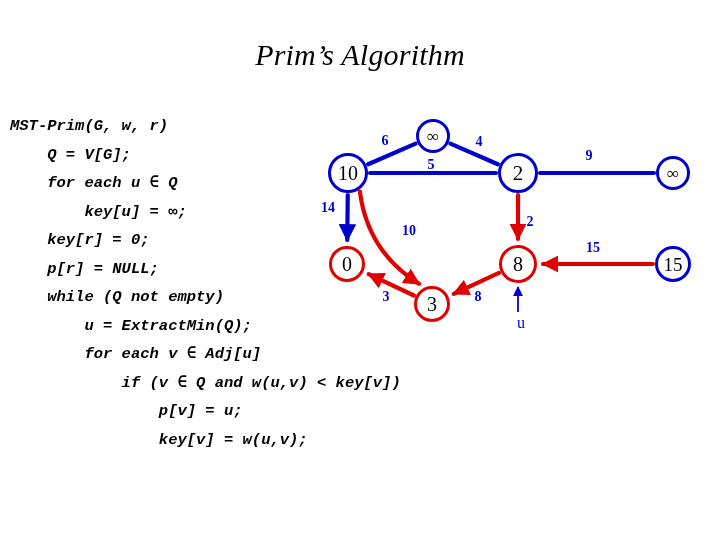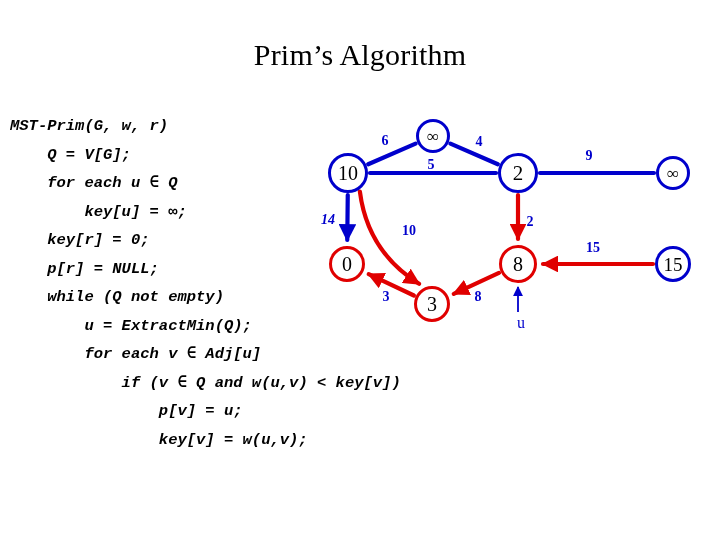--- a/index.html
+++ b/index.html
@@ -5,21 +5,21 @@
   html,body{margin:0;padding:0;}
   body{
     width:720px;height:540px;background:#ffffff;overflow:hidden;position:relative;
     font-family:"Liberation Serif",serif;
   }
   #slide{position:absolute;left:0;top:0;width:720px;height:540px;}
 
   #title{
     position:absolute;left:0;top:38px;width:720px;text-align:center;
     font-family:"Liberation Serif",serif;font-size:30px;color:#000000;
-    letter-spacing:0.2px;white-space:nowrap;
+    letter-spacing:0.2px;white-space:nowrap;font-style:italic;
   }
 
   #code{
     position:absolute;left:10px;top:112px;width:560px;
     font-family:"Liberation Mono",monospace;font-size:15.5px;font-weight:700;
     color:#000000;line-height:28.5px;white-space:pre;
   }
   #code .ln{display:block;white-space:pre;font-style:italic;}
 
   #graph{position:absolute;left:0;top:0;width:720px;height:540px;pointer-events:none;}
@@ -106,21 +106,21 @@
       </div>
       <div class="node blue" style="left: 655px; top: 246px; width: 36px; height: 36px; border-color: rgb(0, 0, 204);">
         <span class="key" style="font-size: 19px;">15</span>
       </div>
     </div>
   <div id="labels-layer">
       <div class="wlabel" style="left: 385px; top: 141px;">6</div>
       <div class="wlabel" style="left: 479px; top: 142px;">4</div>
       <div class="wlabel" style="left: 431px; top: 165px;">5</div>
       <div class="wlabel" style="left: 589px; top: 156px;">9</div>
-      <div class="wlabel" style="left: 328px; top: 220px; font-style: italic;">14</div>
+      <div class="wlabel" style="left: 328px; top: 208px;">14</div>
       <div class="wlabel" style="left: 409px; top: 231px;">10</div>
       <div class="wlabel" style="left: 386px; top: 297px;">3</div>
       <div class="wlabel" style="left: 478px; top: 297px;">8</div>
       <div class="wlabel" style="left: 530px; top: 222px;">2</div>
       <div class="wlabel" style="left: 593px; top: 248px;">15</div>
       <div class="ulabel" style="left: 521px; top: 323px;">u</div>
     </div>
 
 </div>
 

